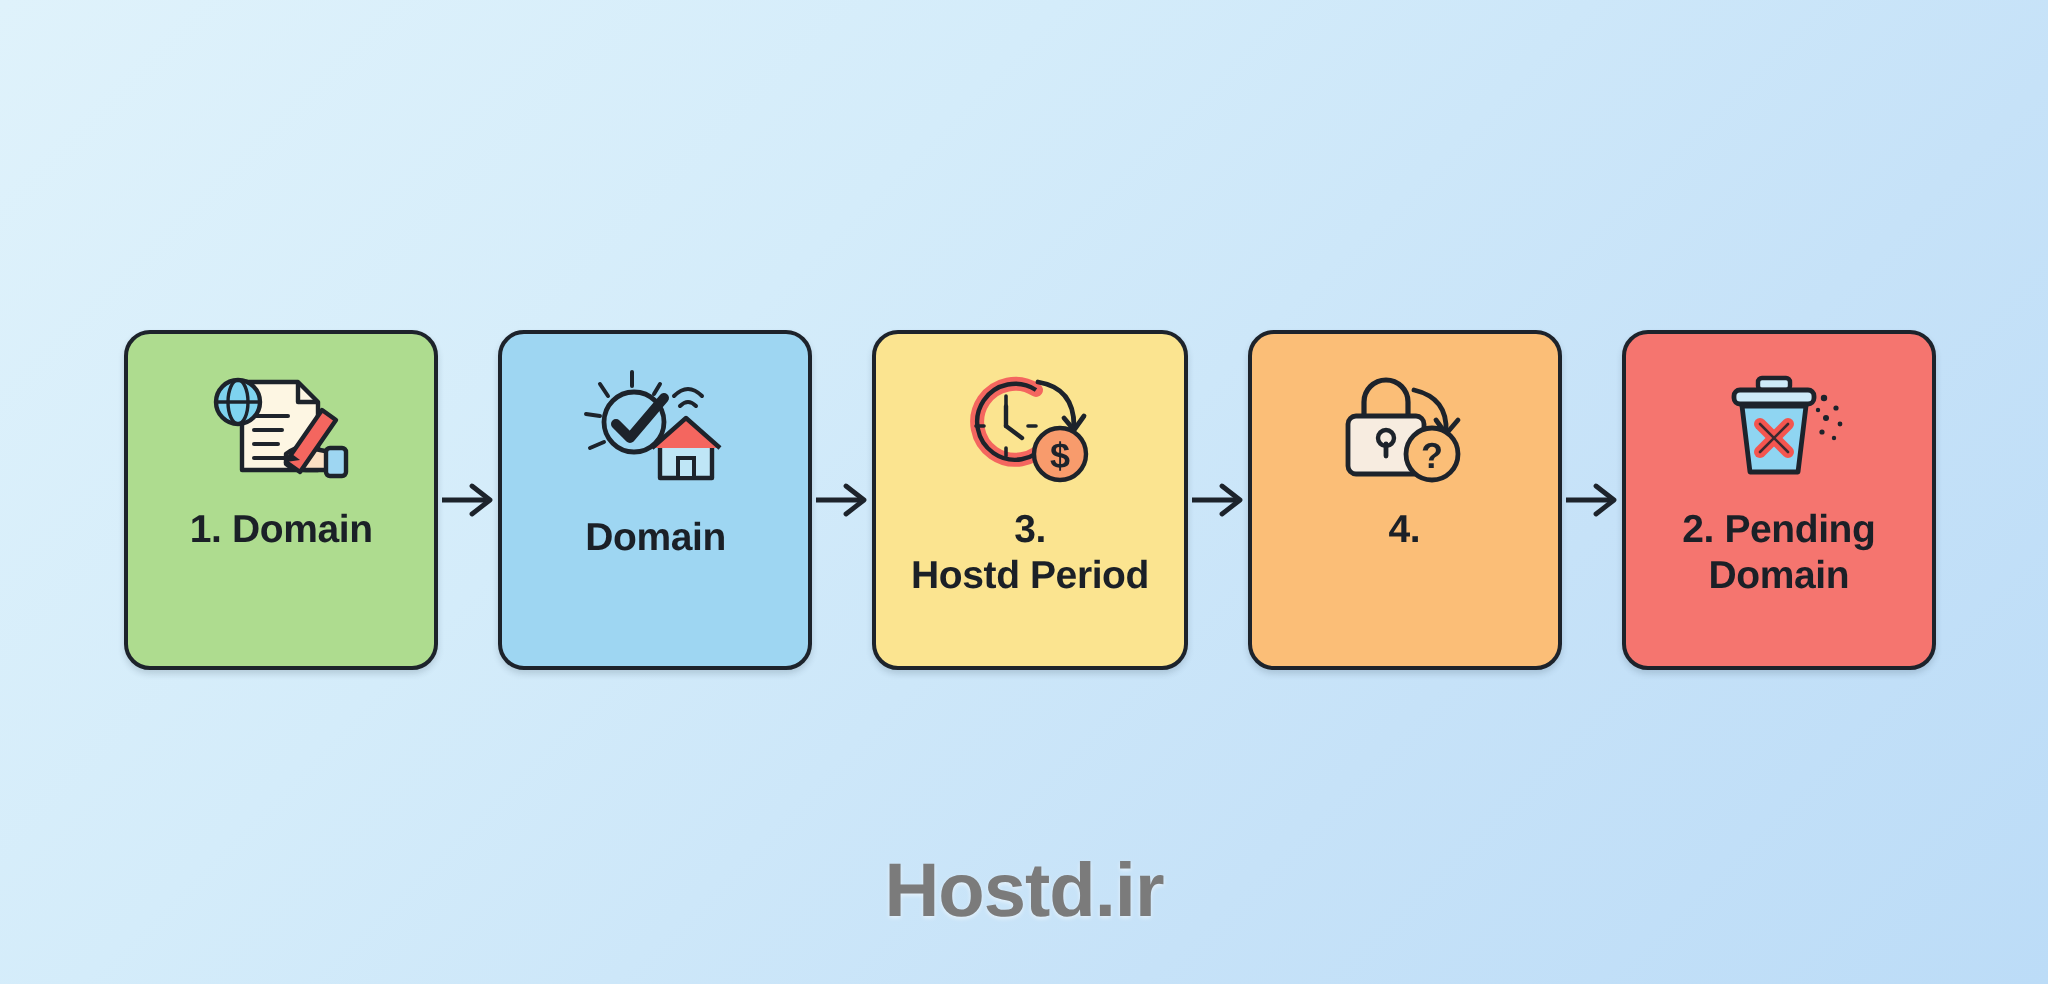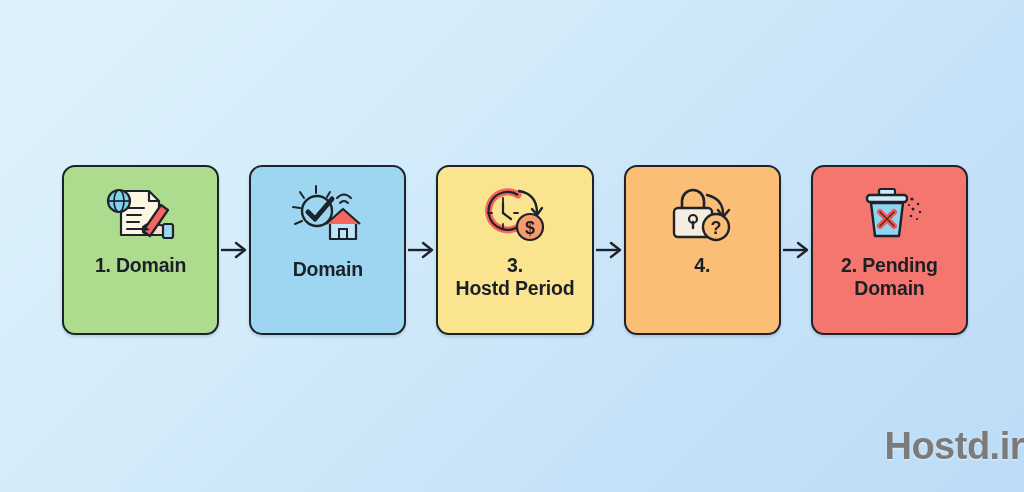--- a/index.html
+++ b/index.html
@@ -73,21 +73,21 @@
     height: 24px;
     flex: none;
   }
 
   
   #watermark {
     position: absolute;
     left: 0;
     top: 425px;
     width: 1024px;
-    text-align: right;
+    text-align: center;
     font-size: 38px;
     font-weight: bold;
     color: #7b7b7b;
     letter-spacing: -0.5px;
     text-shadow: 0 1px 2px rgba(255,255,255,0.55);
   }
 </style>
 </head>
 <body>
 

